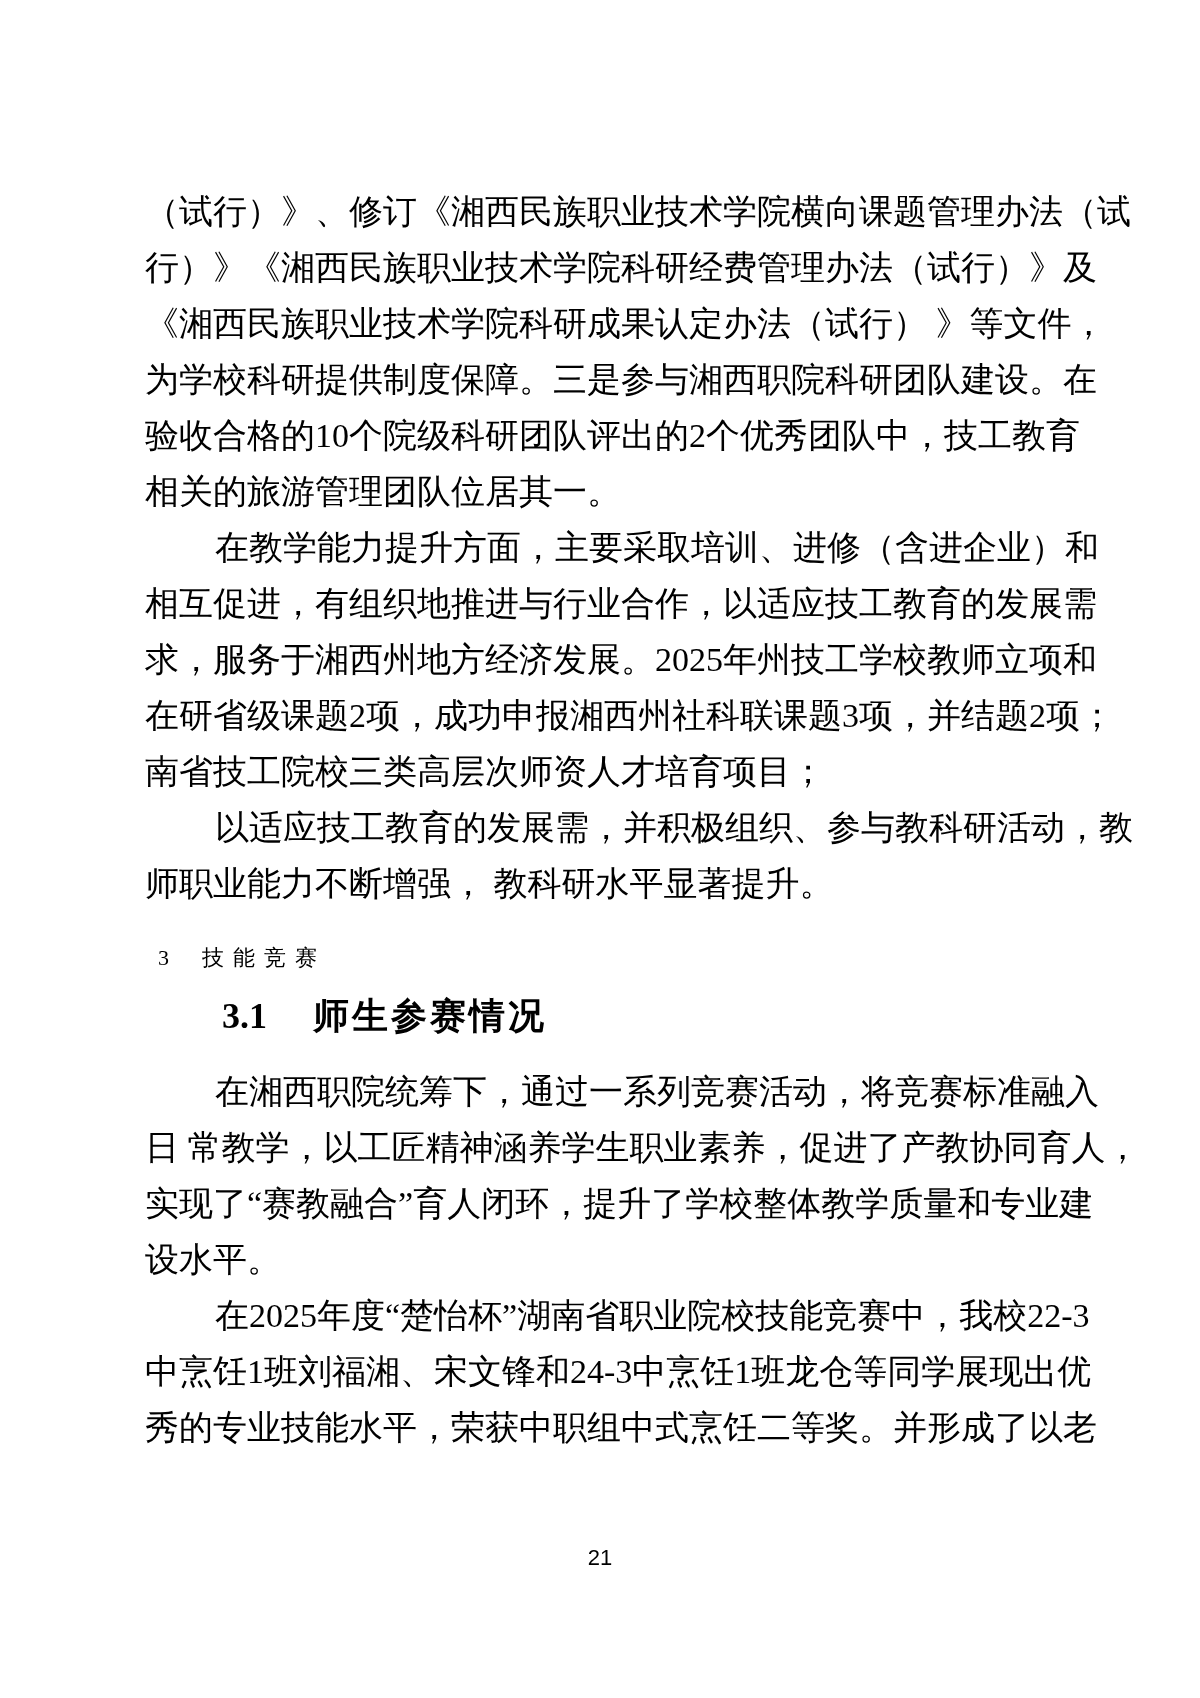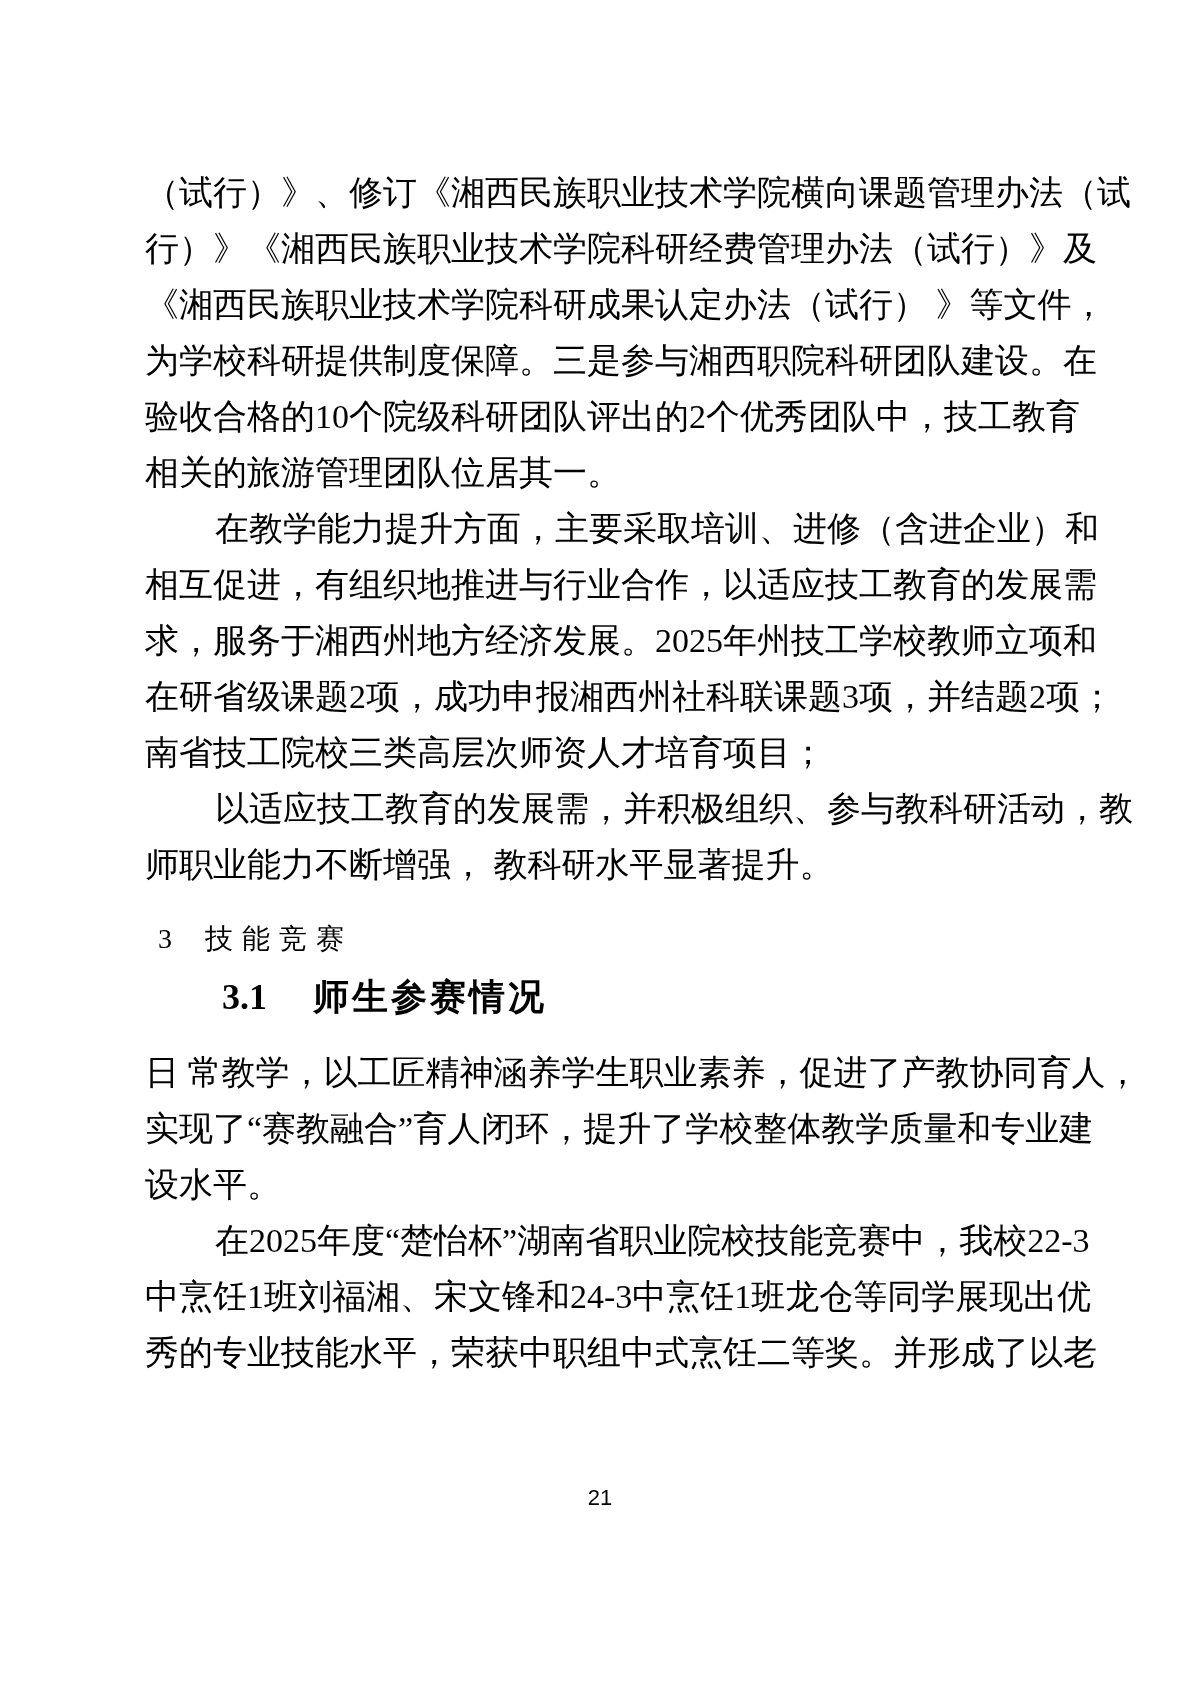--- a/index.html
+++ b/index.html
@@ -12,21 +12,21 @@
     width: 1200px;
     height: 1698px;
     background: #ffffff;
     color: #000000;
     font-family: "Liberation Serif", "DejaVu Serif", serif;
     overflow: hidden;
   }
   .text-block {
     position: absolute;
     left: 145px;
-    top: 165px;
+    top: 184px;
     width: 912px;
     font-family: Liberation Serif, serif;
   }
   .line {
     box-sizing: border-box;
     width: 100%;
     height: 56px;
     line-height: 56px;
     font-size: 34px;
     white-space: nowrap;
@@ -35,21 +35,21 @@
   .line.just {
     text-align: justify;
     text-align-last: justify;
     text-justify: inter-character;
   }
   .line.indent {
     padding-left: 70px;
   }
   .line.h1 {
     margin-top: 18px;
-    font-size: 28px;
+    font-size: 22px;
     white-space: nowrap;
   }
   .h1-num {
     display: inline-block;
     padding-left: 13px;
   }
   .h1-label {
     display: inline-block;
     margin-left: 33px;
     letter-spacing: 9px;
@@ -64,21 +64,21 @@
     display: inline-block;
     padding-left: 77px;
   }
   .h2-label {
     display: inline-block;
     margin-left: 46px;
     letter-spacing: 3px;
   }
   .page-number {
     position: absolute;
-    top: 1486px;
+    top: 1546px;
     left: 0;
     width: 100%;
     text-align: center;
     font-family: "Liberation Sans", "DejaVu Sans", sans-serif;
     font-size: 22px;
     line-height: 24px;
     color: #000000;
   }
 </style>
 </head>
@@ -94,20 +94,21 @@
       <div class="line">相关的旅游管理团队位居其一。</div>
       <div class="line just indent">在教学能力提升方面，主要采取培训、进修（含进企业）和</div>
       <div class="line just">相互促进，有组织地推进与行业合作，以适应技工教育的发展需</div>
       <div class="line just">求，服务于湘西州地方经济发展。2025年州技工学校教师立项和</div>
       <div class="line just">在研省级课题2项，成功申报湘西州社科联课题3项，并结题2项；</div>
       <div class="line">南省技工院校三类高层次师资人才培育项目；</div>
       <div class="line just indent">以适应技工教育的发展需，并积极组织、参与教科研活动，教</div>
       <div class="line">师职业能力不断增强， 教科研水平显著提升。</div>
       <div class="line h1"><span class="h1-num">3</span><span class="h1-label">技能竞赛</span></div>
       <div class="line h2"><span class="h2-num">3.1</span><span class="h2-label">师生参赛情况</span></div>
+      <div class="line just indent">在湘西职院统筹下，通过一系列竞赛活动，将竞赛标准融入</div>
       <div class="line just">日 常教学，以工匠精神涵养学生职业素养，促进了产教协同育人，</div>
       <div class="line just">实现了“赛教融合”育人闭环，提升了学校整体教学质量和专业建</div>
       <div class="line">设水平。</div>
       <div class="line just indent">在2025年度“楚怡杯”湖南省职业院校技能竞赛中，我校22-3</div>
       <div class="line just">中烹饪1班刘福湘、宋文锋和24-3中烹饪1班龙仓等同学展现出优</div>
       <div class="line just">秀的专业技能水平，荣获中职组中式烹饪二等奖。并形成了以老</div>
     </div>
   <div class="page-number">21</div>
 </div>
 

